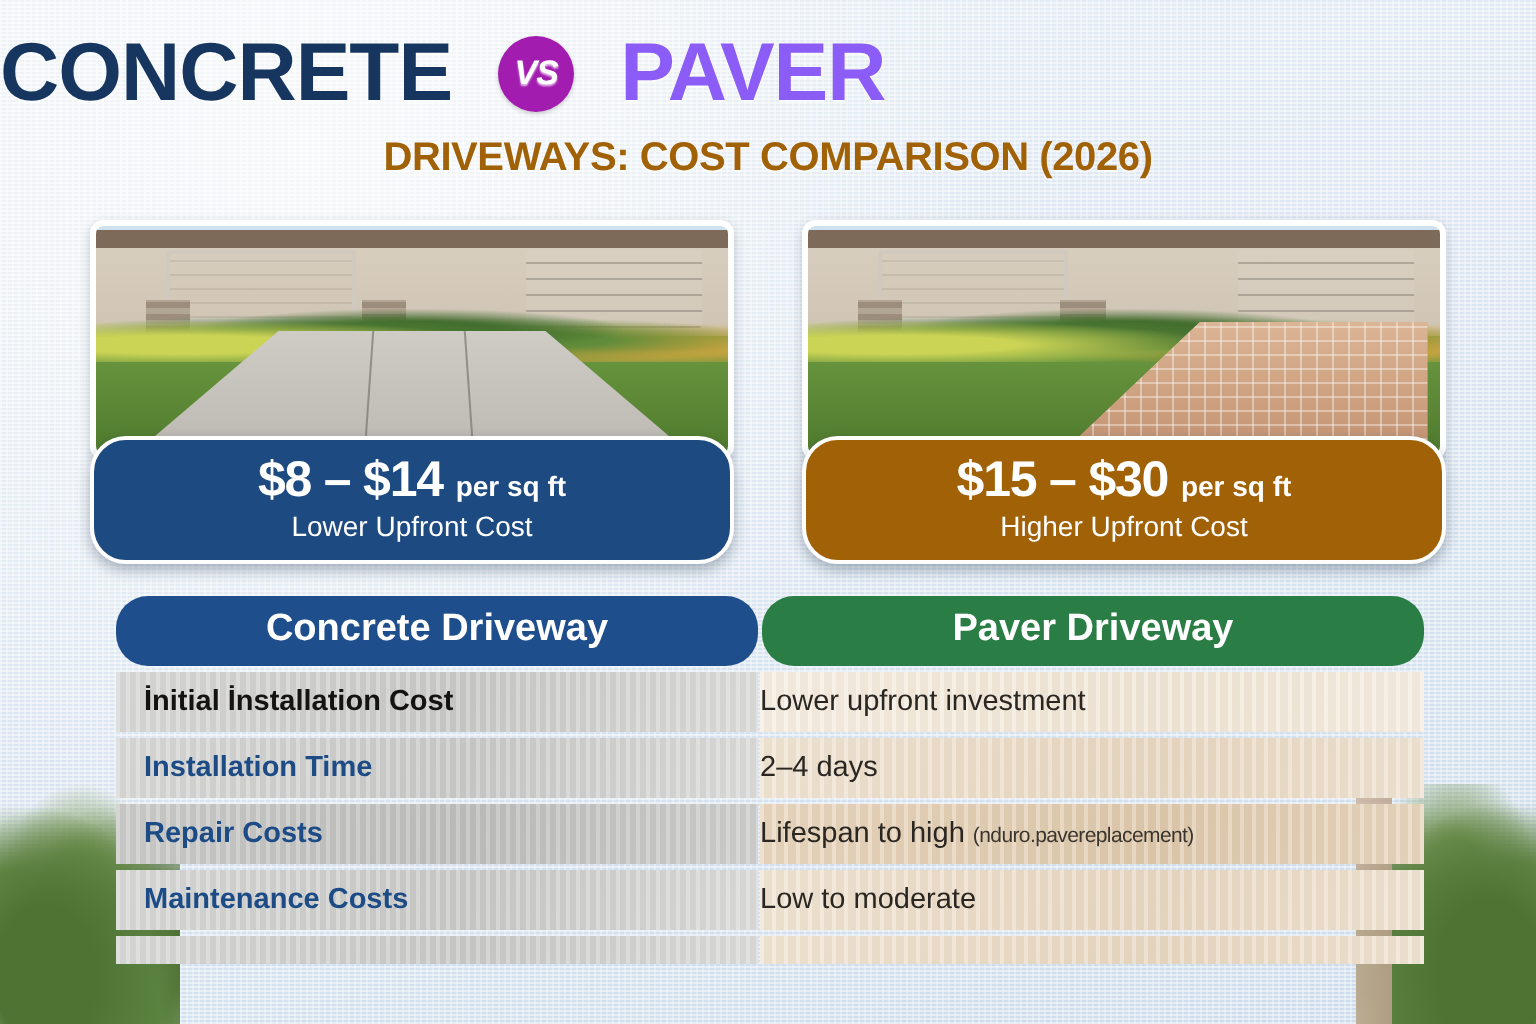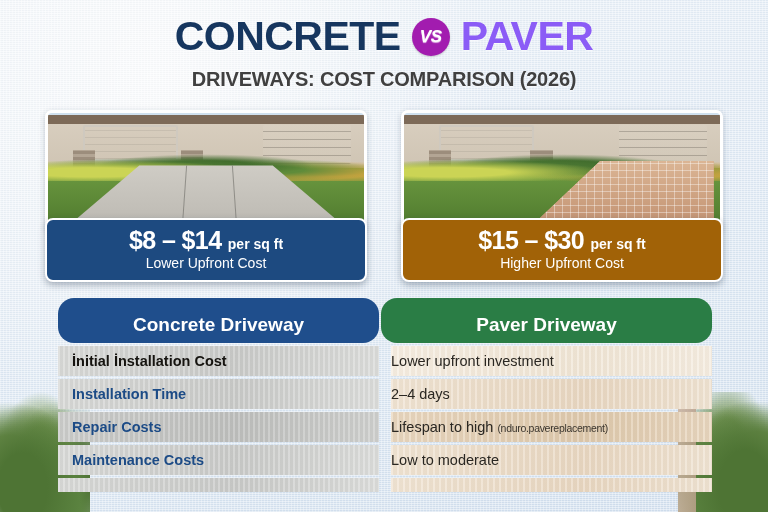--- a/index.html
+++ b/index.html
@@ -40,35 +40,35 @@
   .foliage.right::after{
     content:""; position:absolute; left:0; top:0; bottom:0; width:18px;
     background:linear-gradient(90deg,#cbb3a0,#bda28d);
     opacity:.85;
   }
 
   
   .header{ position:absolute; top:16px; left:0; right:0; text-align:center; z-index:4; }
   .title{
     font-size:41px; font-weight:bold; letter-spacing:-.5px; line-height:1;
-    display:flex; align-items:center; justify-content:center; gap:11px;
+    display:flex; align-items:center; justify-content:flex-start; gap:23px;
     text-shadow:0 1px 1px rgba(255,255,255,.7);
   }
   .t-concrete{ color:#16365f; }
   .t-paver{ color:#8b5cf6; }
   .vs-badge{
     width:38px; height:38px; border-radius:50%;
     background:#a21caf; color:#fff;
     font-size:17px; font-weight:bold; font-style:italic;
     display:flex; align-items:center; justify-content:center;
     box-shadow:0 1px 2px rgba(0,0,0,.18);
   }
   .subtitle{
     margin-top:11px; font-size:20px; font-weight:bold;
-    color:#404040; letter-spacing:-.2px;
+    color:#a16207; letter-spacing:-.2px;
     text-shadow:0 1px 1px rgba(255,255,255,.7);
   }
 
   
   .photos{ position:absolute; top:110px; left:45px; right:45px; display:flex; gap:34px; z-index:3; }
   .photo-card{
     flex:1; height:120px; border-radius:7px; overflow:hidden;
     border:3px solid #fff; position:relative;
     box-shadow:0 2px 6px rgba(20,40,70,.22);
   }
@@ -119,38 +119,38 @@
       background-image:
         repeating-linear-gradient(0deg, rgba(255,255,255,.38) 0 1px, rgba(0,0,0,0) 1px 7px),
         repeating-linear-gradient(90deg, rgba(255,255,255,.38) 0 1px, rgba(0,0,0,0) 1px 8px),
         linear-gradient(180deg,#dbb594,#c29272);
       clip-path:polygon(38% 0%, 100% 0%, 100% 100%, 0% 100%);
   }
 
   
   .badges{ position:absolute; top:218px; left:45px; right:45px; display:flex; gap:34px; z-index:6; }
   .badge{
-    flex:1; border-radius:8px; border:2px solid #fff; padding:7px 4px 9px;
+    flex:1; border-radius:18px; border:2px solid #fff; padding:7px 4px 9px;
     text-align:center; color:#fff;
     box-shadow:0 3px 7px rgba(15,35,60,.33);
   }
   .badge.blue{ background:#1d4a80; }
   .badge.green{ background:#a16207; }
   .badge-price{ font-size:25px; font-weight:bold; letter-spacing:-.6px; line-height:1.08; }
   .badge-price .unit{ font-size:14px; font-weight:bold; letter-spacing:0; }
   .badge-sub{ font-size:14px; margin-top:1px; }
 
   
   .table{ position:absolute; top:298px; left:58px; right:56px; z-index:5; }
   .thead{ display:flex; gap:2px; }
   .th{ flex:1; text-align:center; color:#fff; font-size:19px; font-weight:bold;
-       padding:16px 0 7px;border-radius:16px; }
+       padding:6px 0 7px;border-radius:16px; }
   .th.blue{ background:#1f4e8c; flex:0 0 321px; }
   .th.green{ background:#2a7d45; }
-  .trow{ display:flex; gap:12px; margin-top:3px; }
+  .trow{ display:flex; gap:1px; margin-top:3px; }
   .cell-l{
     flex:0 0 321px; padding:7px 0 7px 14px; font-size:14.5px; font-weight:bold;
     color:#1c4b86;
     background:linear-gradient(100deg,#d6d7d6,#c9cac8 55%,#d9dad8);
     background-image:
       repeating-linear-gradient(90deg, rgba(255,255,255,.22) 0 2px, rgba(0,0,0,.02) 2px 5px),
       linear-gradient(100deg,#d7d8d6,#c8c9c7 55%,#dadbd9);
   }
   .cell-r{
     flex:1; padding:7px 0 7px 0; font-size:14.5px; color:#2a2722;

